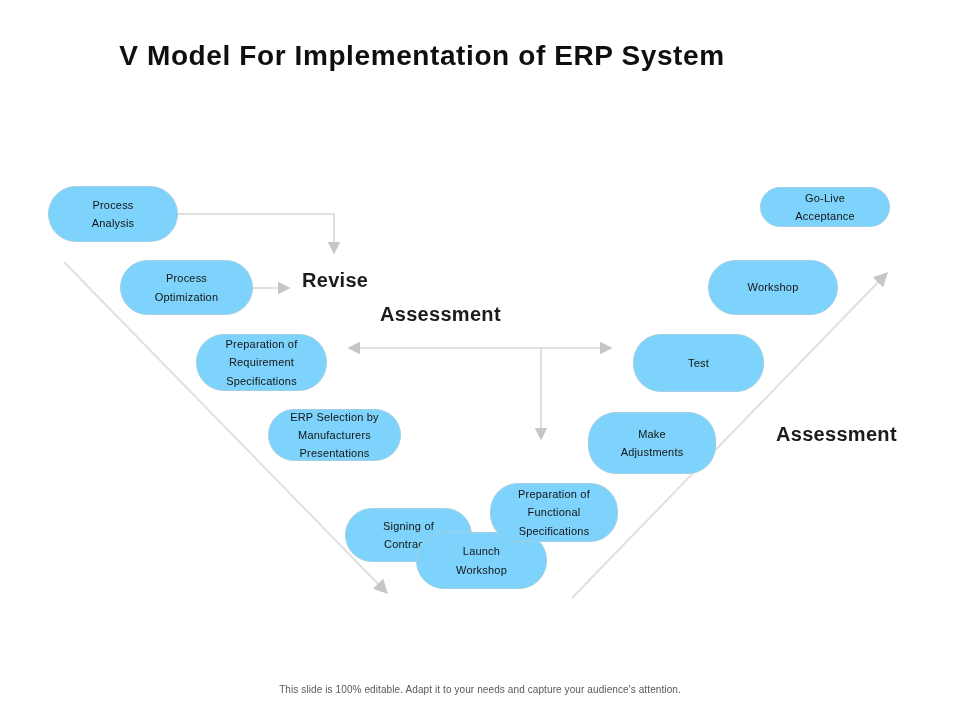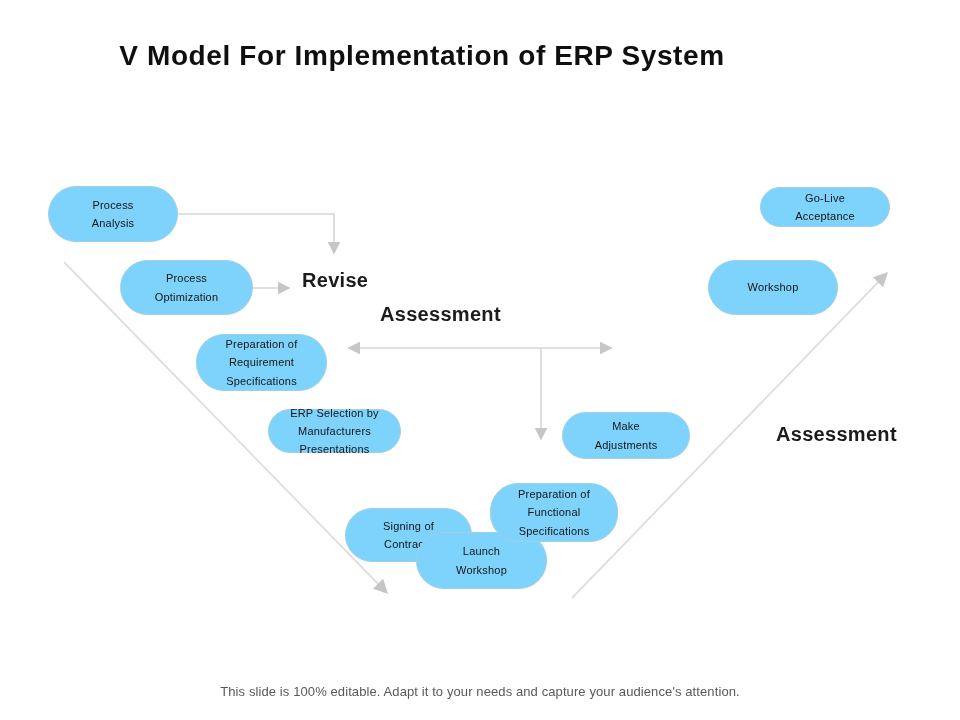--- a/index.html
+++ b/index.html
@@ -15,38 +15,38 @@
   .node{
     position:absolute;z-index:1;background:#7dd3fc;
     border:1.5px solid #a3cfe2;border-radius:28px;
     display:flex;align-items:center;justify-content:center;text-align:center;
     font-size:11px;font-weight:normal;line-height:1.65;letter-spacing:.2px;
     color:#141414;white-space:pre-line;box-sizing:border-box;
   }
   .n1 {left:48px; top:186px;width:130px;height:56px;}
   .n2 {left:120px;top:260px;width:133px;height:55px;}
   .n3 {left:196px;top:334px;width:131px;height:57px;}
-  .n4 {left:268px;top:409px;width:133px;height:44px;}
+  .n4 {left:268px;top:409px;width:133px;height:52px;}
   .n5 {left:345px;top:508px;width:127px;height:54px;}
   .n6 {left:416px;top:532px;width:131px;height:57px;}
   .n7 {left:490px;top:483px;width:128px;height:59px;}
-  .n8 {left:562px;top:412px;width:128px;height:47px;}
+  .n8 {left:588px;top:412px;width:128px;height:62px;}
   .n9 {left:633px;top:334px;width:131px;height:58px;}
   .n10{left:708px;top:260px;width:130px;height:55px;}
   .n11{left:760px;top:187px;width:130px;height:40px;}
   .lbl{
     position:absolute;z-index:1;font-size:20px;font-weight:bold;
     letter-spacing:.3px;color:#1c1c1c;
   }
   .lbl-revise{left:302px;top:269px;}
   .lbl-assess-center{left:380px;top:303px;}
   .lbl-assess-right{left:776px;top:423px;}
   .footer{
     position:absolute;top:684px;left:0;width:960px;text-align:center;
-    font-size:13px;color:#595959;letter-spacing:.1px;
+    font-size:10px;color:#595959;letter-spacing:.1px;
   }
 </style>
 </head>
 <body>
 
 <div class="slide">
 
   <div class="title">V Model For Implementation of ERP System</div>
 
   <svg class="connectors" width="960" height="720" viewBox="0 0 960 720">
@@ -75,20 +75,21 @@
 Presentations</div>
   <div class="node n5">Signing of
 Contracts</div>
   <div class="node n6">Launch
 Workshop</div>
   <div class="node n7">Preparation of
 Functional
 Specifications</div>
   <div class="node n8">Make
 Adjustments</div>
+  <div class="node n9">Test</div>
   <div class="node n10">Workshop</div>
   <div class="node n11">Go-Live
 Acceptance</div>
 
   <div class="lbl lbl-revise">Revise</div>
   <div class="lbl lbl-assess-center">Assessment</div>
   <div class="lbl lbl-assess-right">Assessment</div>
 
   <div class="footer">This slide is 100% editable. Adapt it to your needs and capture your audience's attention.</div>
 

